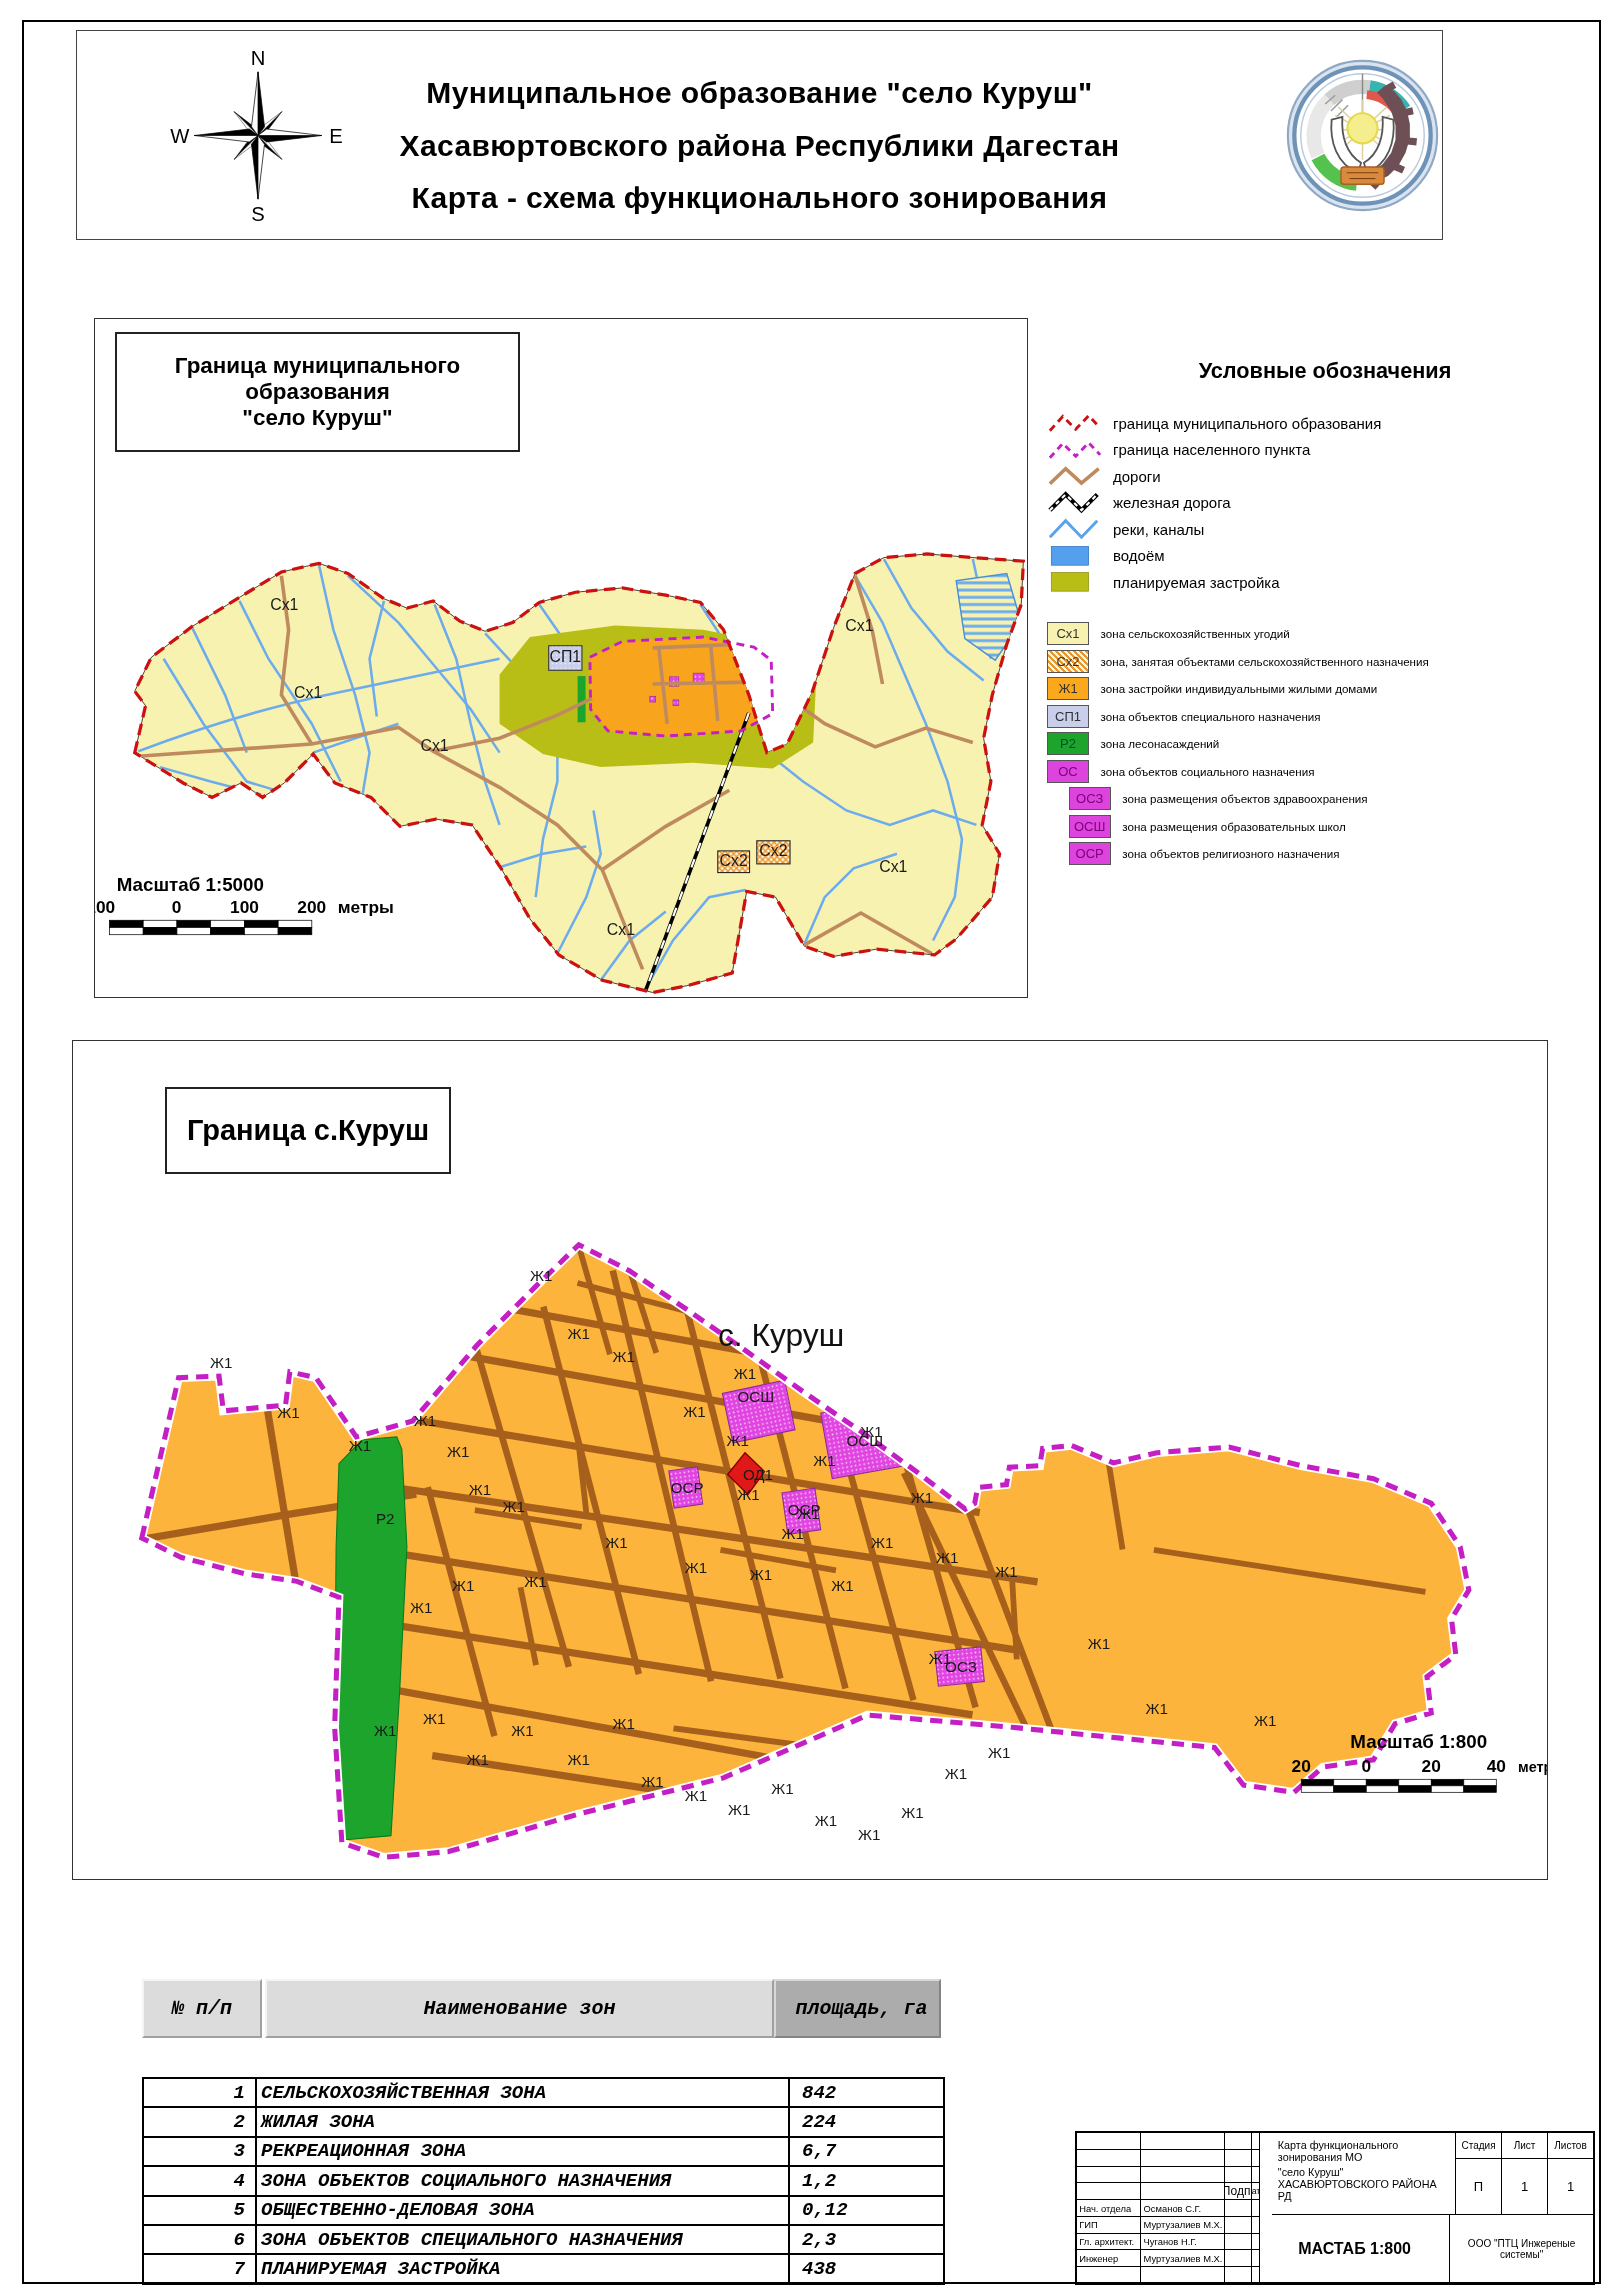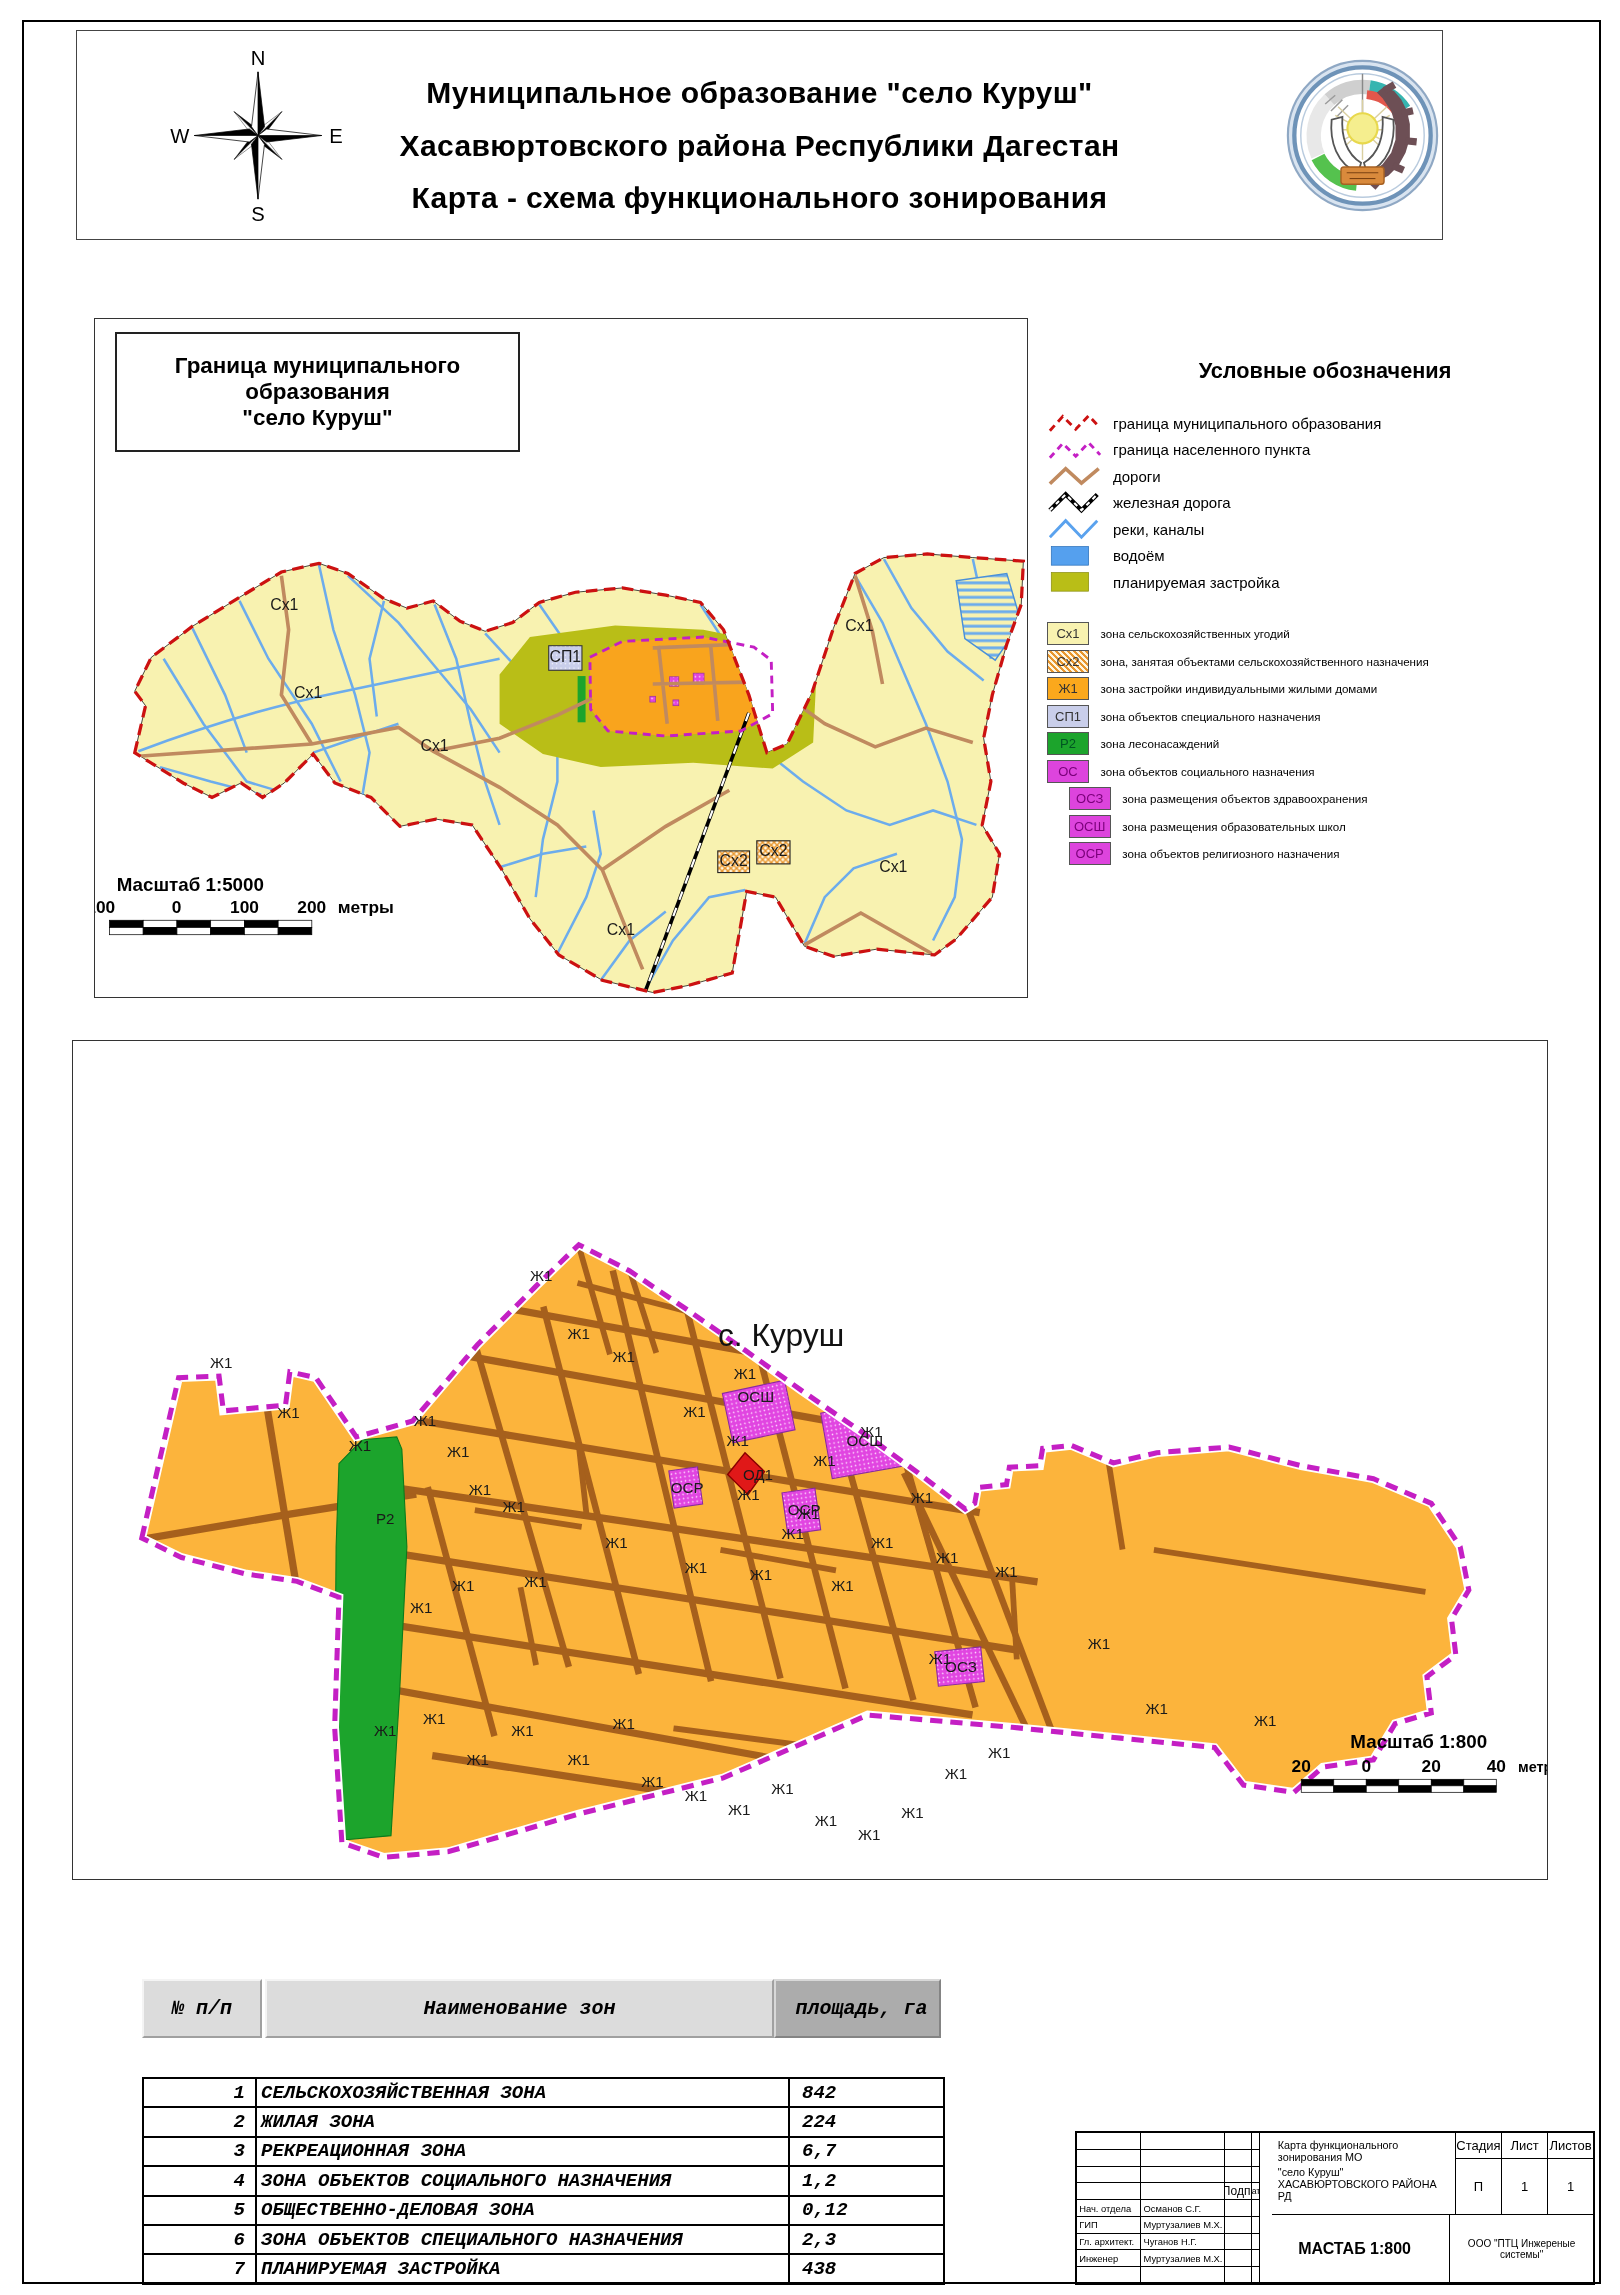--- a/index.html
+++ b/index.html
@@ -59,21 +59,21 @@
   .sc.name{width:78px;flex:0 0 78px;}
   .sc.sig{width:21.7px;flex:0 0 21.7px;justify-content:center;}
   .sc.dat{flex:1;border-right:none;justify-content:center;}
   #stamp-right{flex:1;display:flex;flex-direction:column;}
   #stamp-top{height:81px;flex:0 0 81px;display:flex;border-bottom:1.4px solid #000;margin-left:12px;}
   #project-cell{flex:1;border-right:1.4px solid #000;padding:5.8px 5.8px;font-size:10.8px;text-align:left;
                 display:flex;flex-direction:column;justify-content:flex-start;gap:2.9px;}
   #stage-grid{width:137px;flex:0 0 137px;display:flex;flex-direction:column;}
   #stage-head{display:flex;height:24.6px;border-bottom:0.7px solid #000;}
   #stage-vals{display:flex;flex:1;}
-  .stc{flex:1;border-right:0.7px solid #000;display:flex;align-items:center;justify-content:center;font-size:13px;}
+  .stc{flex:1;border-right:0.7px solid #000;display:flex;align-items:center;justify-content:center;font-size:10px;}
   .stc:last-child{border-right:none;}
   .stv{flex:1;border-right:0.7px solid #000;display:flex;align-items:center;justify-content:center;font-size:13px;}
   .stv:last-child{border-right:none;}
   #stamp-bottom{flex:1;display:flex;}
   #mstab-cell{flex:1;border-right:1.4px solid #000;display:flex;align-items:center;justify-content:center;
               font-size:16px;font-weight:600;}
   #company-cell{width:137px;flex:0 0 137px;display:flex;align-items:center;justify-content:center;
                 font-size:10px;text-align:center;padding:0 2.9px;}
 </style>
 </head>
@@ -384,20 +384,21 @@
       <span class="zbox" style="background:#DD44DD;color:#7A007A;">ОСШ</span>
       <span class="lbl">зона размещения образовательных школ</span>
     </div>
     <div class="zrow indent">
       <span class="zbox" style="background:#DD44DD;color:#7A007A;">ОСР</span>
       <span class="lbl">зона объектов религиозного назначения</span>
     </div>
   </div>
 
   <div id="map2-panel" class="abs">
+    <div id="map2-title" class="abs">Граница с.Куруш</div>
     <svg class="abs" style="left:0;top:0;" width="1474" height="838" viewBox="0 0 2040 1160">
       <defs>
         <clipPath id="vill-clip">
             <path id="villpath" d="M95,688 L146,466 202,464 208,512 294,504 300,458 336,466 392,548 470,526 560,420 640,340 700,282 770,318 850,372 930,428 1010,485 1090,540 1170,598 1235,648 1248,640 1252,618 1292,614 1296,590 1338,588 1342,564 1382,560 1440,584 1500,570 1600,562 1700,588 1800,606 1880,640 1920,700 1932,760 1908,800 1914,850 1874,880 1880,930 1830,945 1800,995 1730,1005 1690,1040 1620,1030 1580,978 1450,965 1300,950 1100,933 900,1020 700,1070 520,1122 430,1130 372,1110 362,950 368,770 310,748 240,738 150,715 Z"></path>
           </clipPath>
         <pattern id="magdots2" width="6" height="6" patternUnits="userSpaceOnUse">
           <rect width="6" height="6" fill="#E145E1"></rect>
             <circle cx="3" cy="3" r="1.1" fill="#FFDDFF"></circle>
         </pattern>
       </defs>

